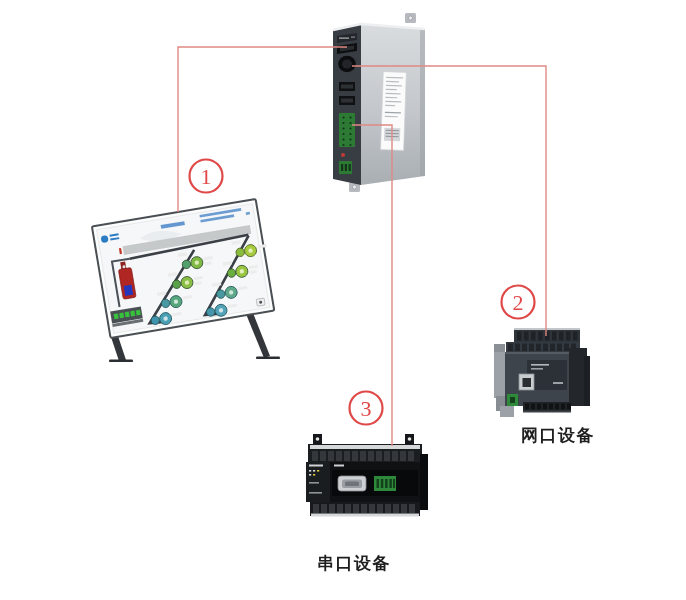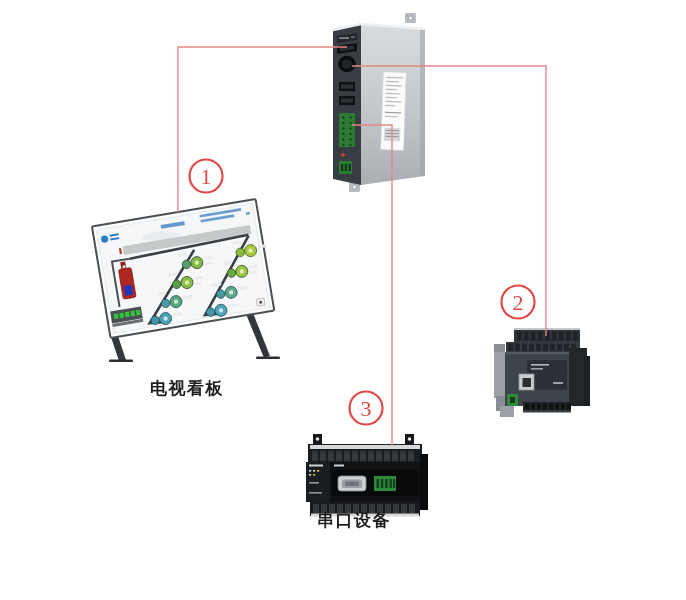--- a/index.html
+++ b/index.html
@@ -390,16 +390,16 @@
       <circle cx="518" cy="302" r="16.5" fill="#ffffff" stroke-width="2.2" stroke="#e04848"></circle>
       <text class="marker-num" x="518" y="310" text-anchor="middle" fill="#e04848">2</text>
     </g>
     <g>
       <circle cx="366" cy="408" r="16.5" fill="#ffffff" stroke-width="2.2" stroke="#e04848"></circle>
       <text class="marker-num" x="366" y="416" text-anchor="middle" fill="#e04848">3</text>
     </g>
   </g>
 </svg>
 
-<div class="dev-label" style="left:122px;top:377px;">电视看板</div>
-<div class="dev-label" style="left:289px;top:509px;">串口设备</div>
+<div class="dev-label" style="left:493px;top:424px;">网口设备</div>
+<div class="dev-label" style="left:289px;top:552px;">串口设备</div>
 
 </div>
 
 </body></html>

